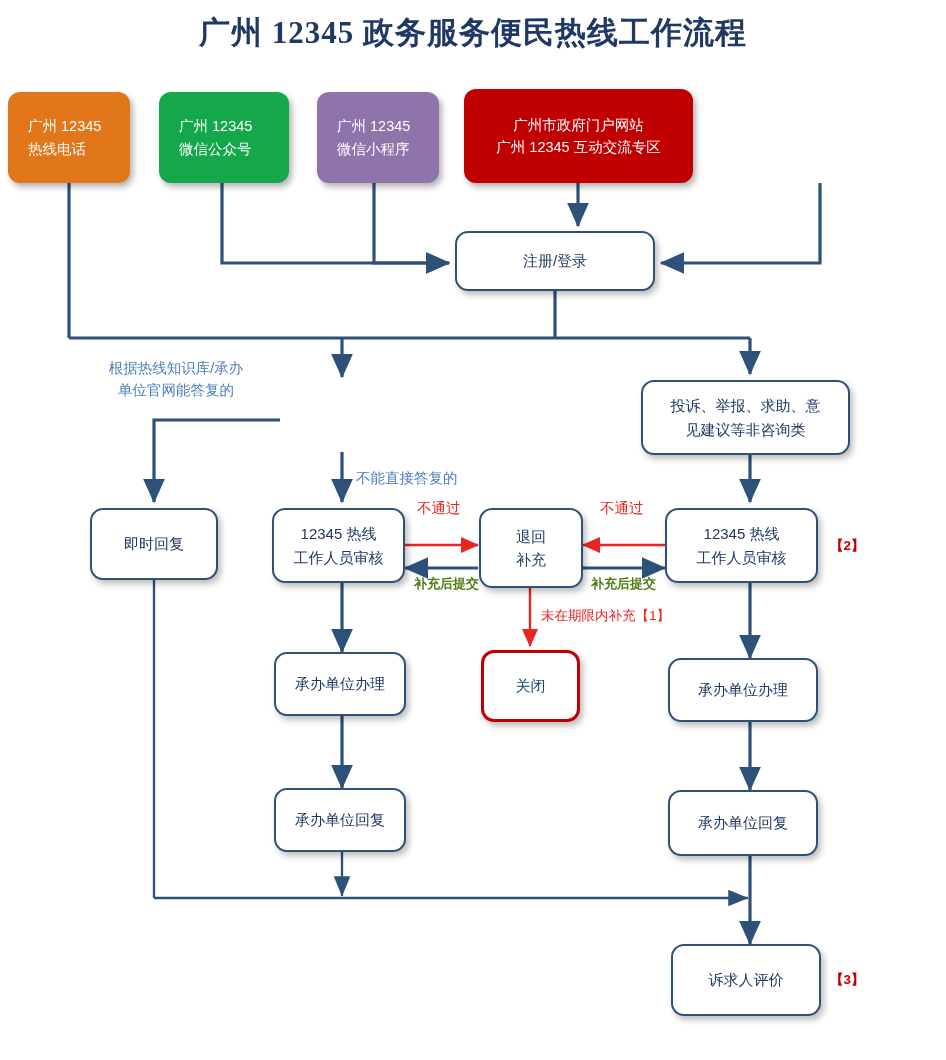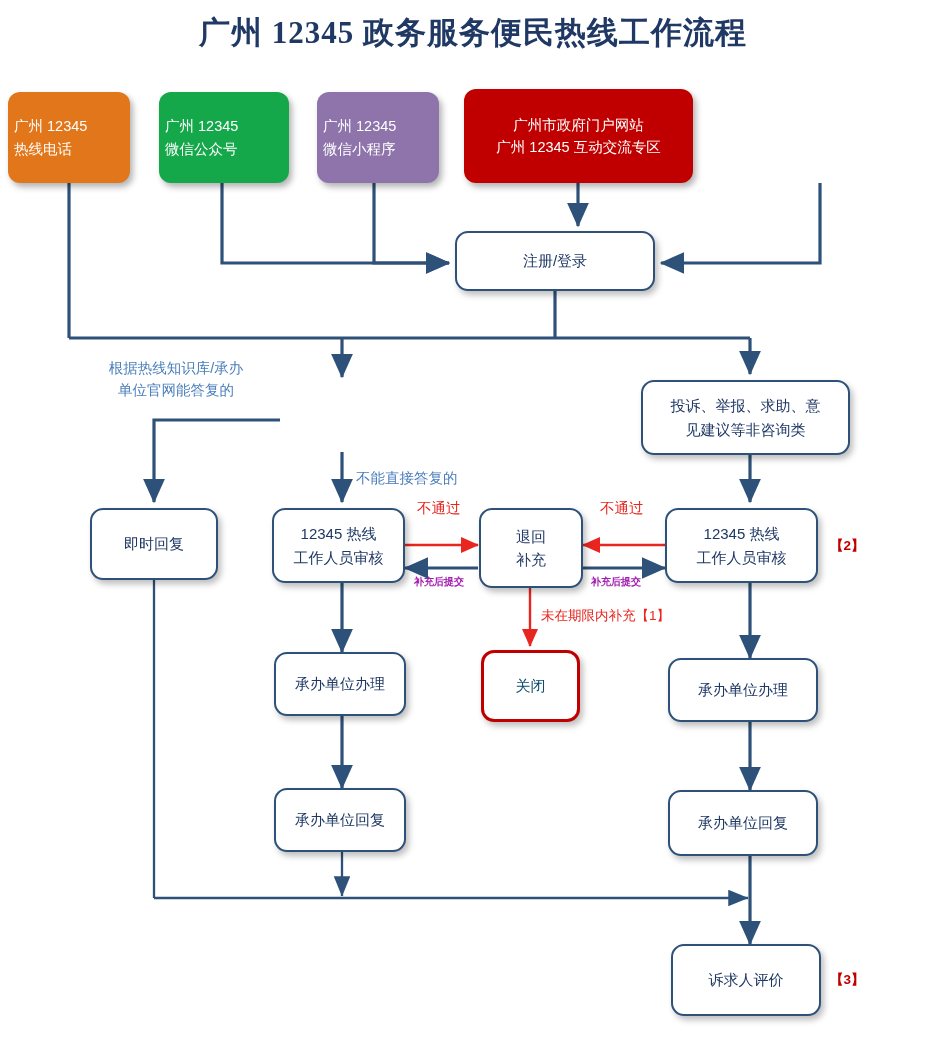--- a/index.html
+++ b/index.html
@@ -42,21 +42,21 @@
     color: #ffffff;
     font-size: 14.5px;
     line-height: 1.55;
     display: flex;
     flex-direction: column;
     justify-content: center;
     box-sizing: border-box;
     box-shadow: 3px 4px 6px rgba(0,0,0,0.30);
     z-index: 20;
   }
-  .src-box.left-al { align-items: flex-start; padding-left: 6px; text-align: left; }
+  .src-box.left-al { align-items: flex-start; padding-left: 20px; text-align: left; }
   .src-box.ctr-al  { align-items: center; text-align: center; padding: 0 2px; }
   .src-line { display: block; white-space: nowrap; }
 
   
   .pbox {
     position: absolute;
     background: #ffffff;
     border: 2.6px solid #2e5179;
     border-radius: 13px;
     box-sizing: border-box;
@@ -82,22 +82,22 @@
     position: absolute;
     white-space: nowrap;
     z-index: 30;
     line-height: 1.5;
   }
   .lab.blue {
     color: #4a7ebb;
     font-size: 14.5px;
   }
   .lab.blue-bold {
-    color: #a21caf;
-    font-size: 10px;
+    color: #4d7c0f;
+    font-size: 13px;
     font-weight: bold;
   }
   .lab.red {
     color: #e8251f;
     font-size: 14.5px;
   }
   .lab.red-note {
     color: #e8251f;
     font-size: 13.5px;
   }

